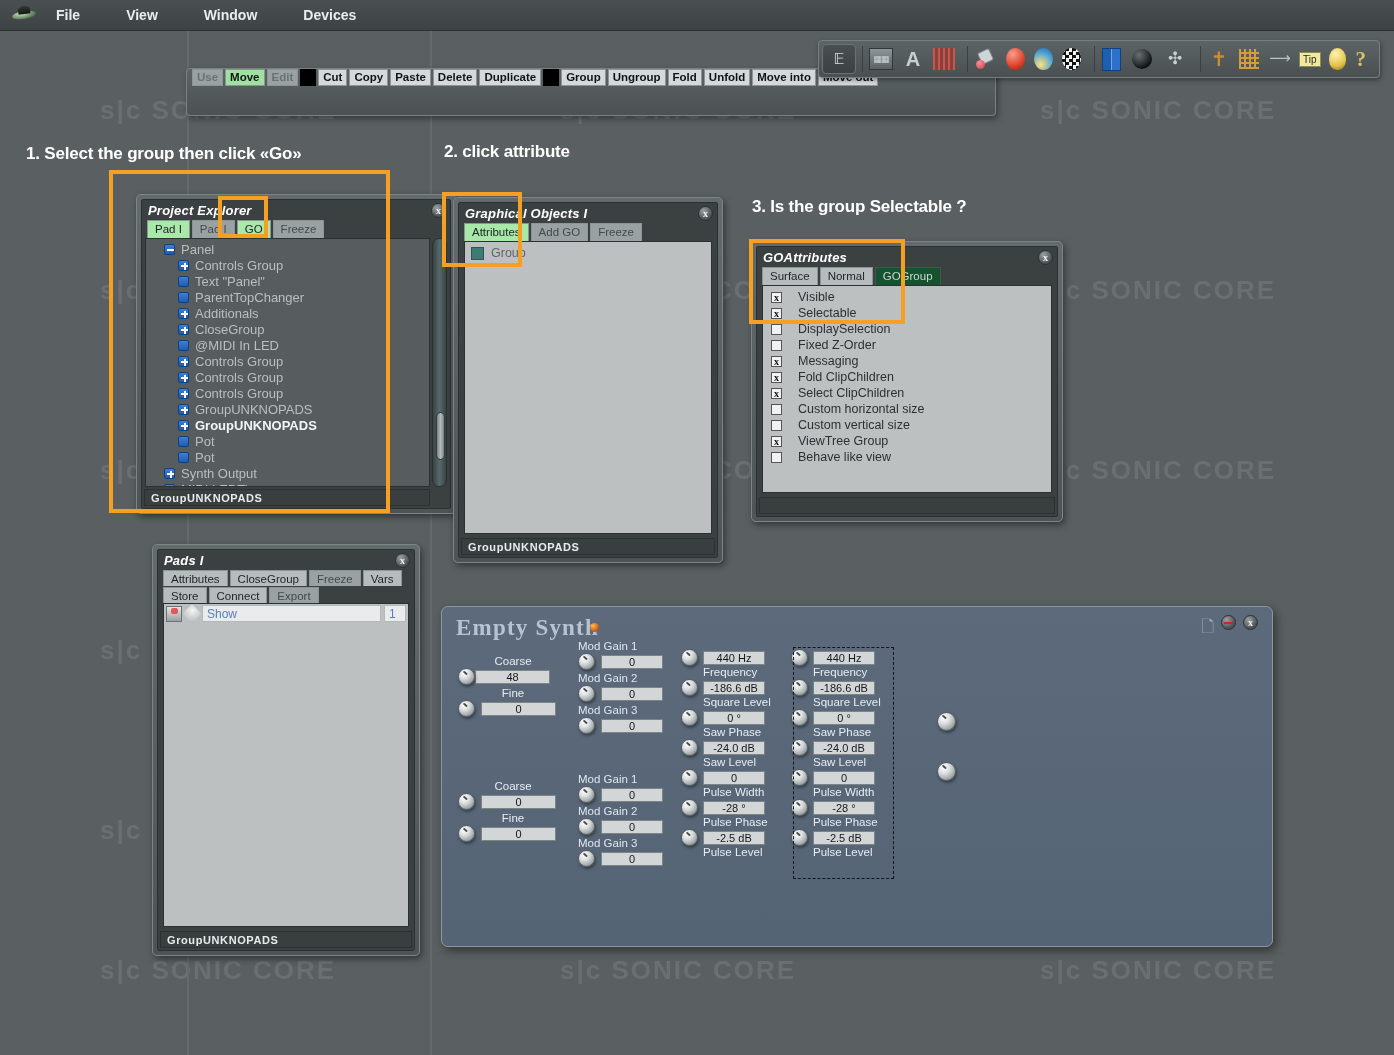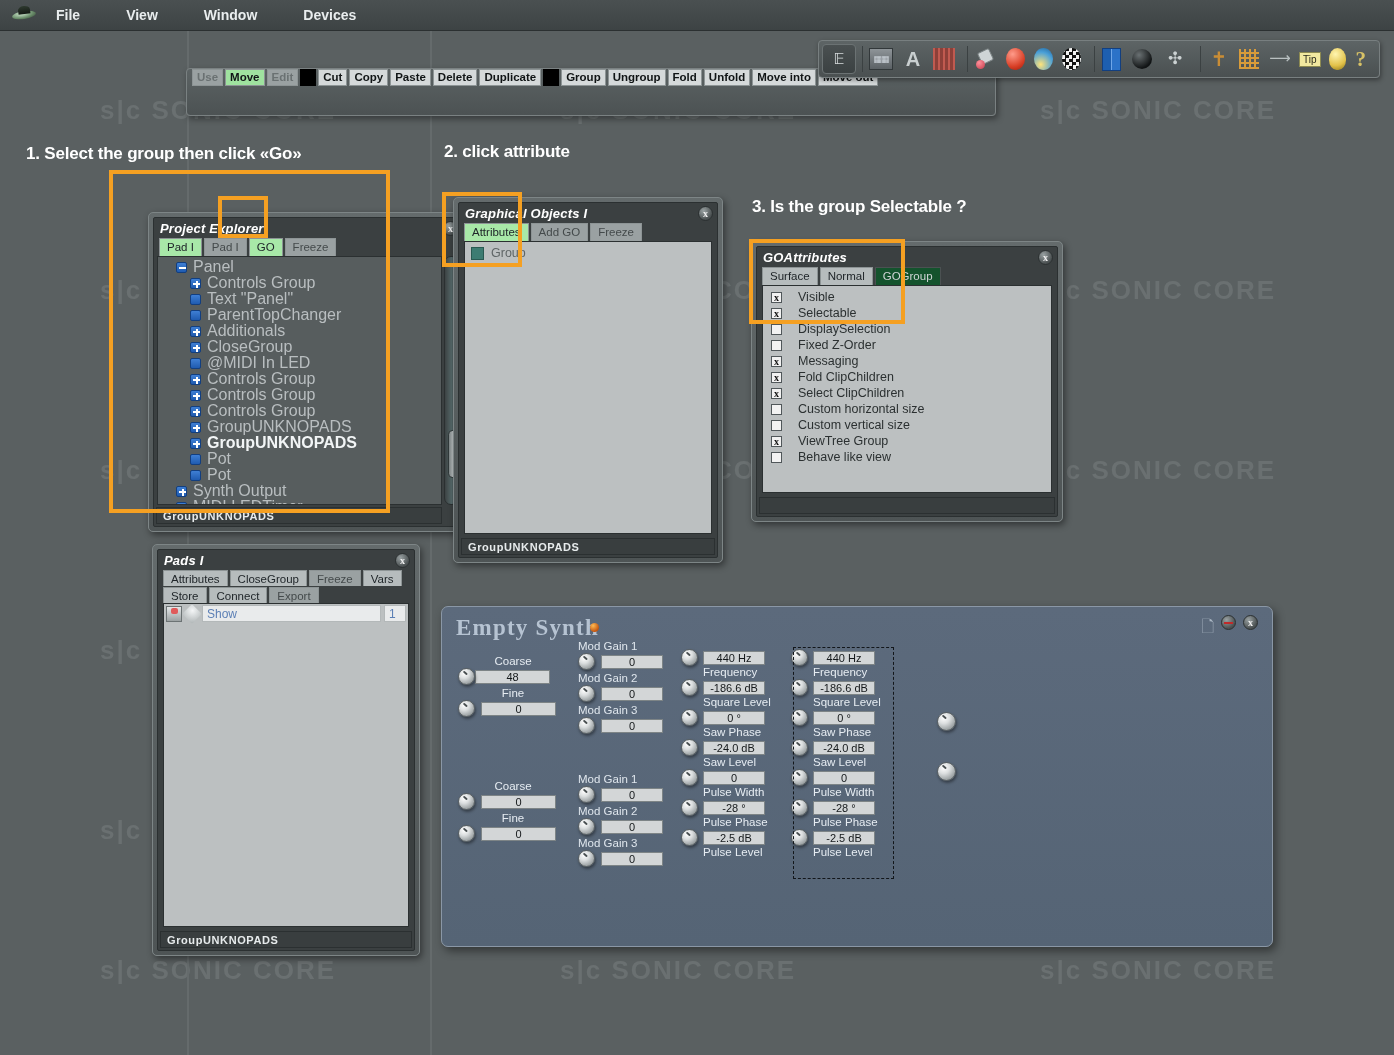--- a/index.html
+++ b/index.html
@@ -114,21 +114,21 @@
     border:1px solid #123f80; border-radius:2px; margin-right:6px; position:relative; flex:none;
     cursor:pointer;
   }
   .tnode.plus::before, .tnode.minus::before {
     content:""; position:absolute; left:2px; top:4.5px; width:7px; height:2px; background:#fff;
   }
   .tnode.plus::after {
     content:""; position:absolute; left:4.5px; top:2px; width:2px; height:7px; background:#fff;
   }
   .tnode.leaf { background:linear-gradient(#3f7fd4,#1f5bb0); }
-  .tlabel { color:#b9bec0; font-size:16px; font-family:"Liberation Sans", sans-serif; white-space:nowrap; }
+  .tlabel { color:#b9bec0; font-size:13px; font-family:"Liberation Sans", sans-serif; white-space:nowrap; }
   .tlabel.sel { color:#f2f5f6; font-weight:bold; }
   .indent1 { padding-left:18px; }
   .indent2 { padding-left:32px; }
 
   
   .vscroll {
     position:absolute; right:3px; top:38px; bottom:21px; width:15px;
     background:linear-gradient(90deg,#3c4243,#56696a,#3c4243);
     border:1px solid #2b3031; border-radius:7px;
   }
@@ -309,21 +309,21 @@
 
 <div class="anno" style="left:26px;top:144px;">1. Select the group then click «Go»</div>
 <div class="anno" style="left:444px;top:142px;">2. click attribute</div>
 <div class="anno" style="left:752px;top:197px;">3. Is the group Selectable ?</div>
 
 <div class="hl" style="left:109px;top:170px;width:281px;height:343px;"></div>
 <div class="hl" style="left:218px;top:196px;width:50px;height:42px;"></div>
 <div class="hl" style="left:442px;top:192px;width:80px;height:75px;"></div>
 <div class="hl" style="left:749px;top:239px;width:156px;height:85px;"></div>
 
-<div class="win" style="left:136px;top:212px;width:320px;height:320px;margin-left:12px;">
+<div class="win" style="left:136px;top:194px;width:320px;height:320px;">
   <div class="win-inner">
     <div class="win-title">Project Explorer</div>
     <div class="closebtn">x</div>
     <div class="tabrow" style="position:absolute;left:3px;top:19px;right:3px;" id="pe-tabs">
         <div class="tab green">Pad I</div>
         <div class="tab dim">Pad I</div>
         <div class="tab green">GO</div>
         <div class="tab dim">Freeze</div>
       </div>
     <div class="treearea">

